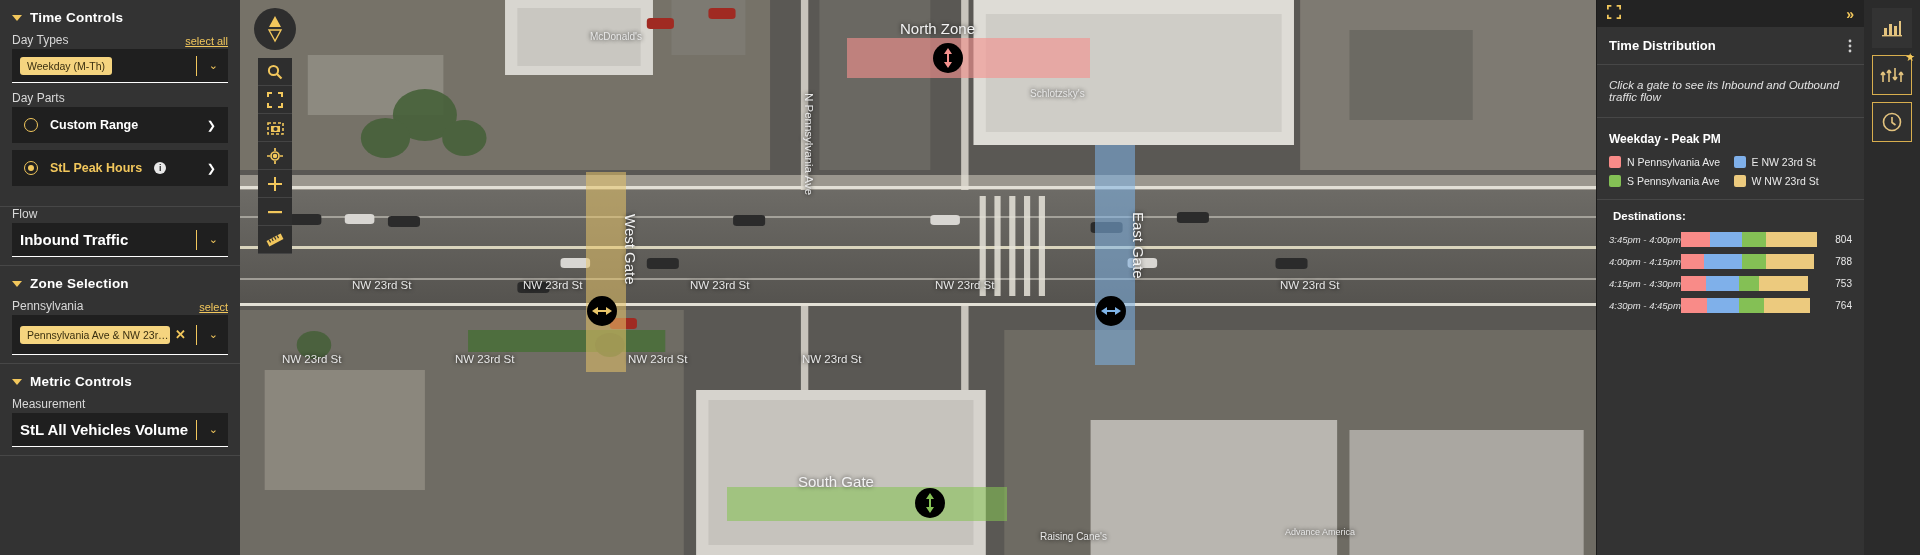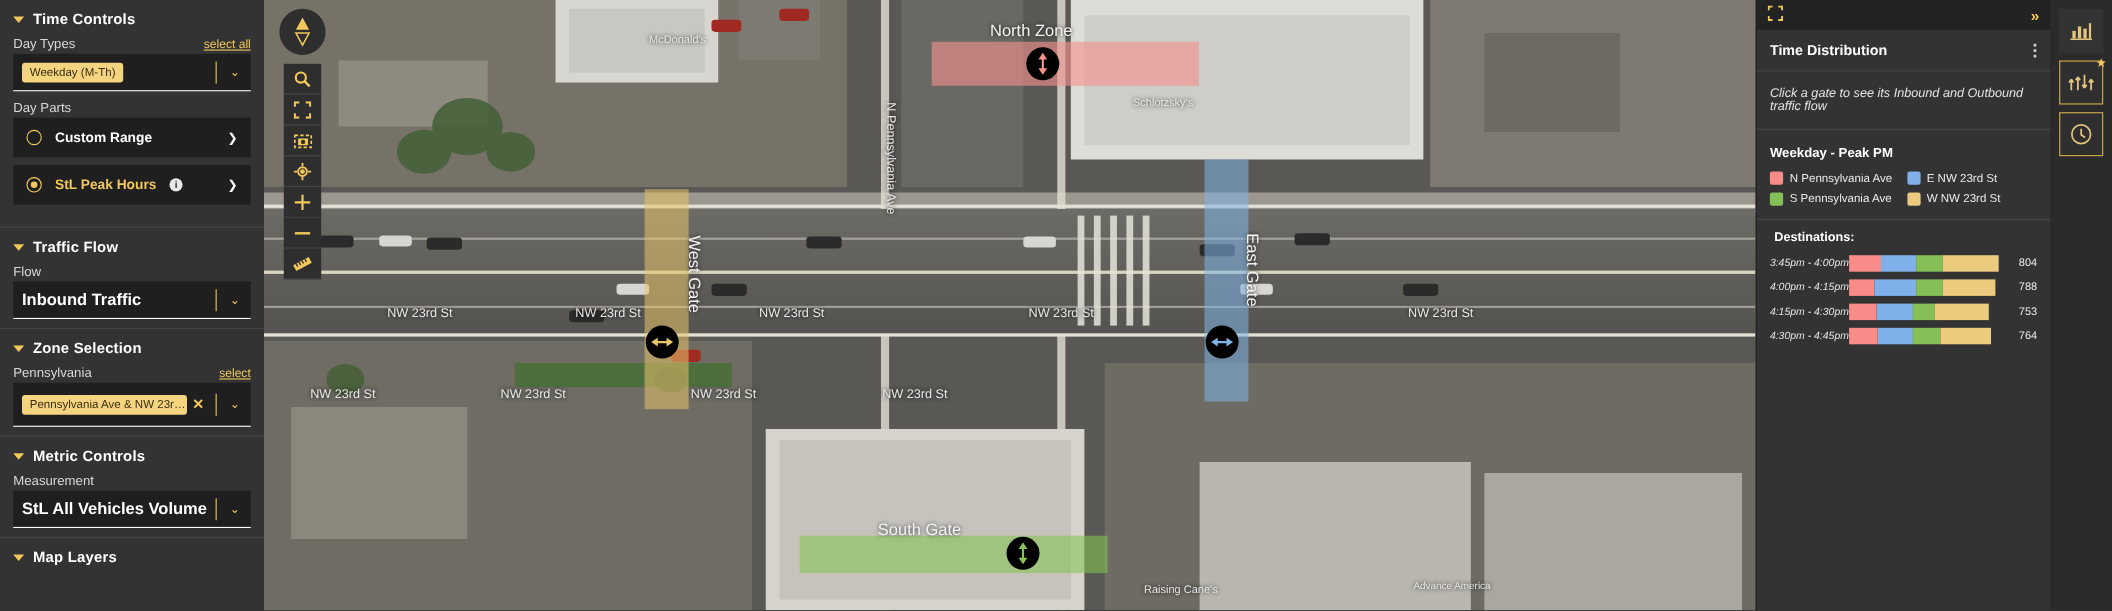--- a/index.html
+++ b/index.html
@@ -211,24 +211,20 @@
           <span class="dot"></span>
         </span>
       <span class="rlabel">StL Peak Hours</span>
       <span class="info-i">i</span>
       <span class="chevr">❯</span>
     </div>
 
     <div class="gap"></div>
     <div class="sec-sep"></div>
 
-    <div class="section-head">
-      <span class="caret"></span>
-      <span>Traffic Flow</span>
-    </div>
     <div class="field-row">
       <span class="field-label">Flow</span>
     </div>
     <div class="control">
       <span class="select-text">Inbound Traffic</span>
       <span class="spacer"></span>
       <span class="divider-v"></span>
       <span class="chev">⌄</span>
     </div>
 
@@ -264,24 +260,20 @@
     </div>
     <div class="control">
       <span class="select-text">StL All Vehicles Volume</span>
       <span class="spacer"></span>
       <span class="divider-v"></span>
       <span class="chev">⌄</span>
     </div>
 
     <div class="sec-sep"></div>
 
-    <div class="section-head">
-      <span class="caret"></span>
-      <span>Map Layers</span>
-    </div>
   </aside>
 
   <section class="map">
     <svg class="sat" width="100%" height="555" viewBox="0 0 1100 555" preserveAspectRatio="none">
       <defs>
         <linearGradient id="asph" x1="0" y1="0" x2="0" y2="1">
           <stop offset="0" stop-color="#6d6b66"></stop>
             <stop offset="1" stop-color="#55534f"></stop>
         </linearGradient>
       </defs>

